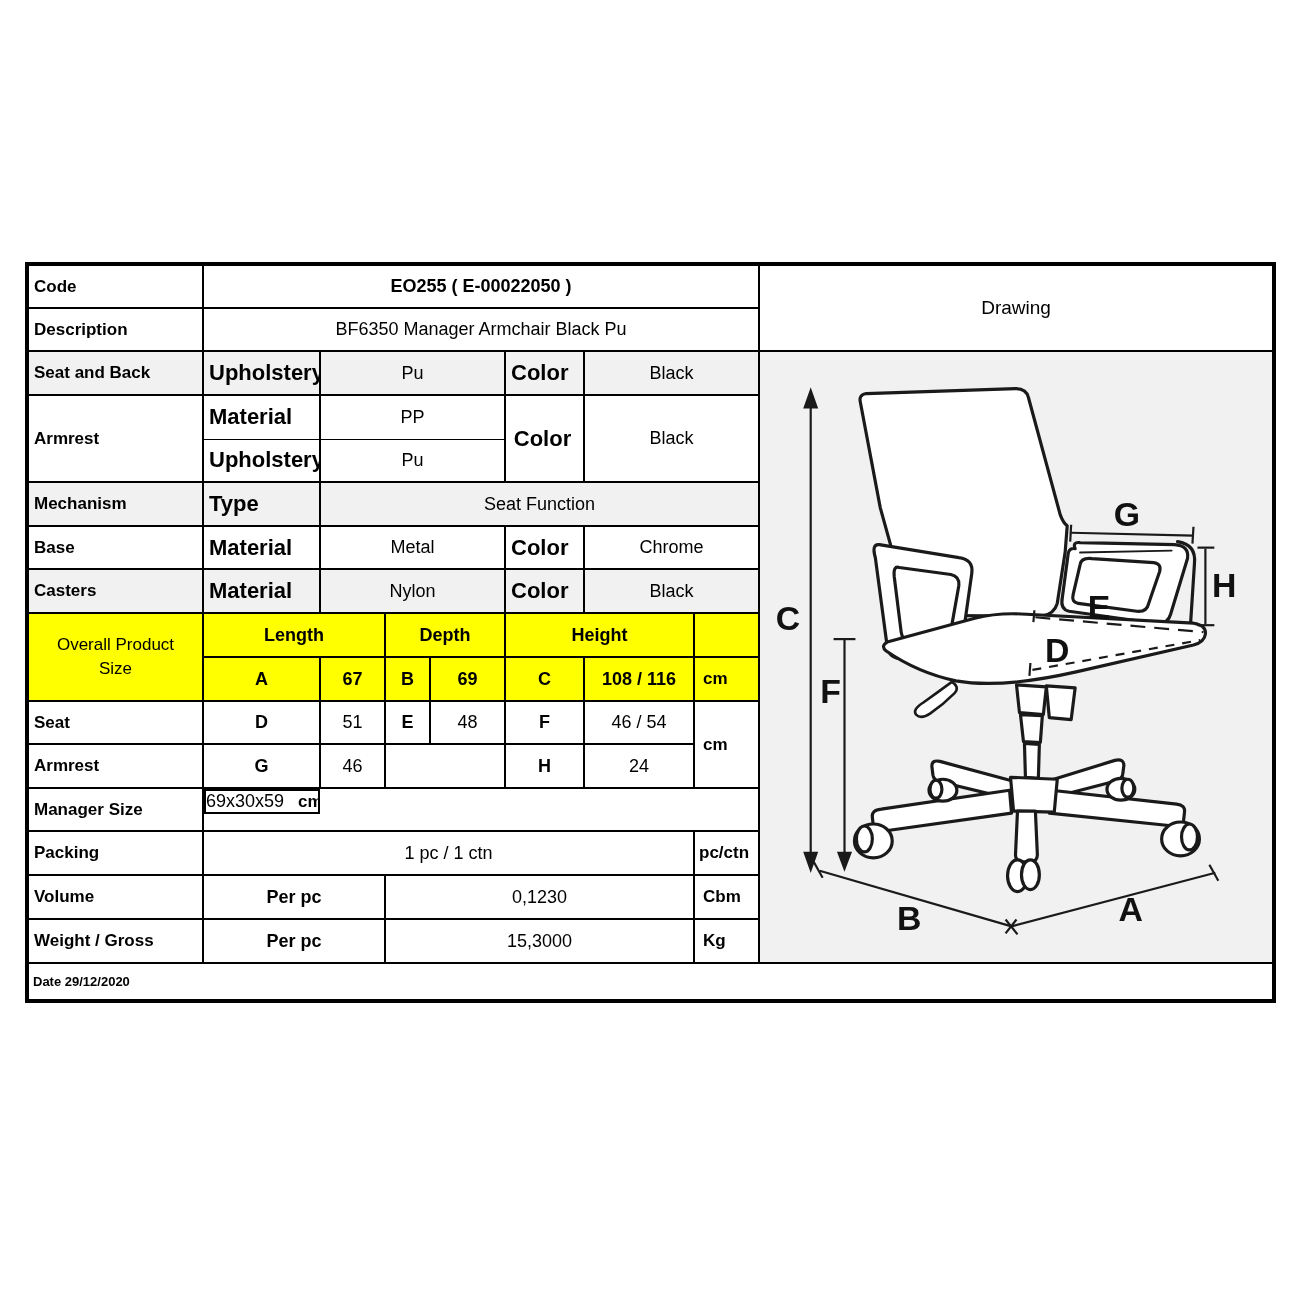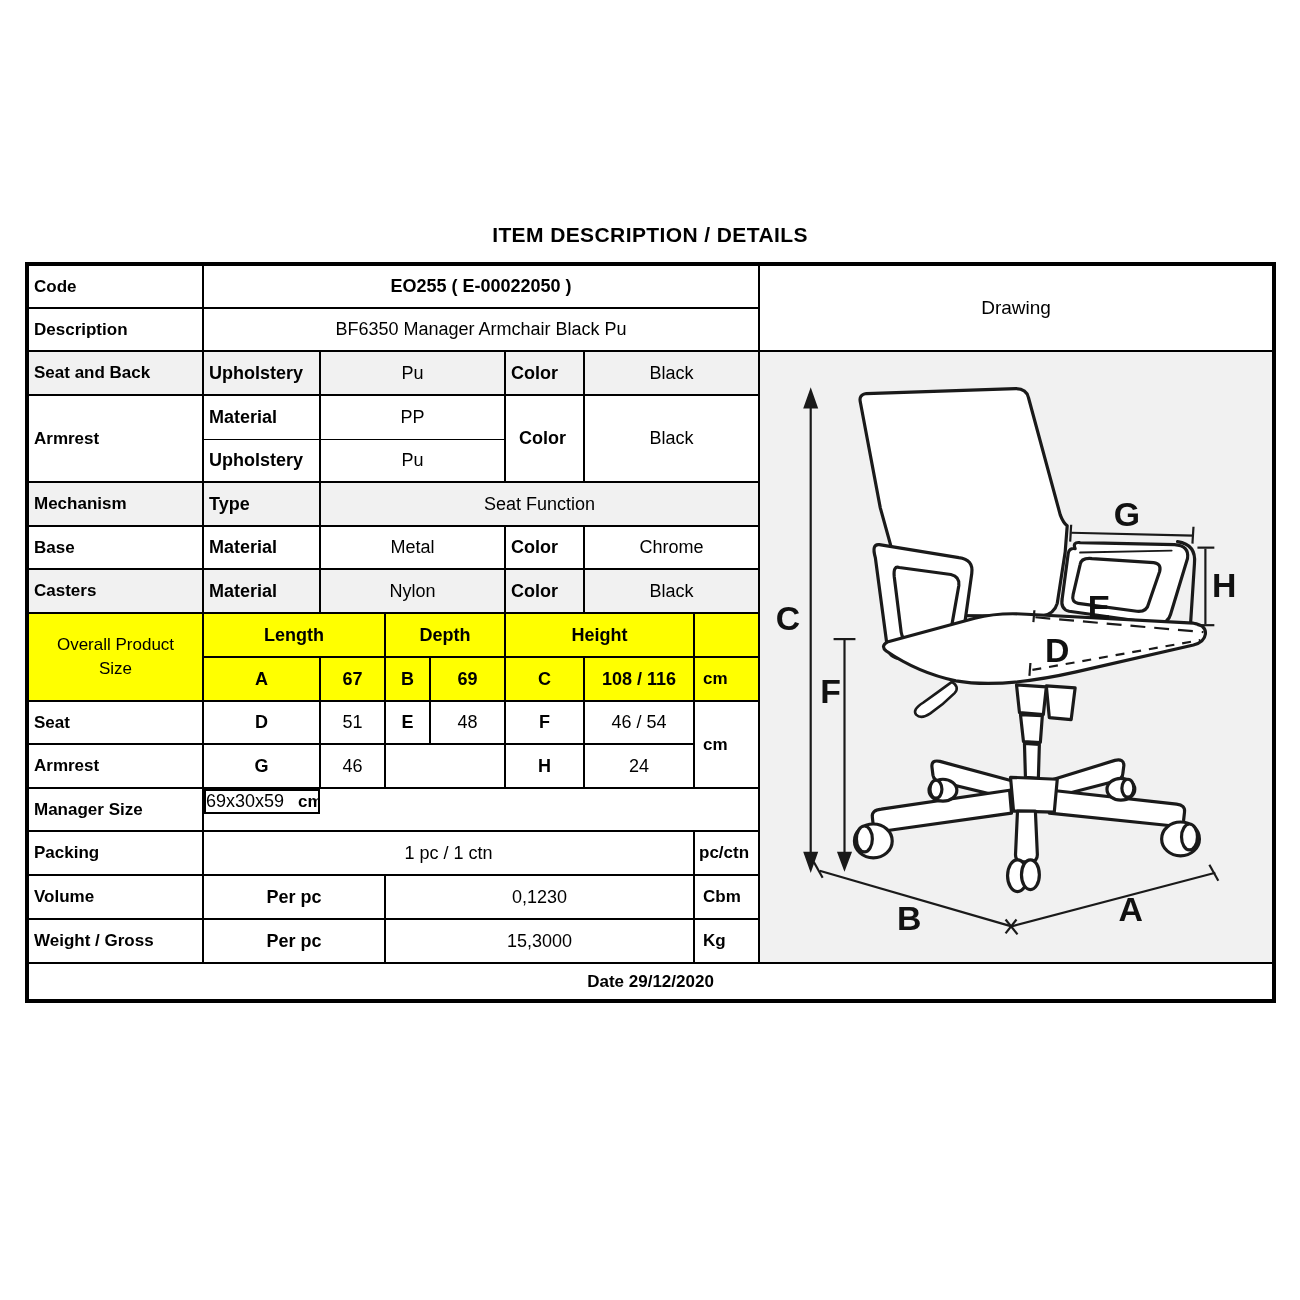--- a/index.html
+++ b/index.html
@@ -4,47 +4,46 @@
 <style>
   html,body{margin:0;padding:0;background:#ffffff;}
   body{width:1300px;height:1300px;font-family:"Liberation Sans",sans-serif;color:#000;}
   .page{position:relative;width:1300px;height:1300px;background:#fff;overflow:hidden;}
   .doc-title{position:absolute;top:223px;left:0;width:1300px;text-align:center;
     font-size:21px;font-weight:bold;letter-spacing:.4px;}
   table.spec{position:absolute;left:25px;top:262px;width:1247px;
     border-collapse:collapse;table-layout:fixed;border:4px solid #000;}
   td{border:2px solid #000;padding:0 4px;vertical-align:middle;font-size:18px;overflow:hidden;}
   .lbl{font-weight:bold;font-size:17px;padding-left:5px;}
-  .sub{font-weight:bold;font-size:18px;padding-left:5px;}
+  .sub{font-weight:bold;font-size:22px;padding-left:5px;}
   .val{text-align:center;}
   .b{font-weight:bold;}
   .gray{background:#f1f1f1;margin-top:12px;}
   .yellow{background:#ffff00;}
   .unit{font-weight:bold;font-size:17px;padding-left:8px;}
   .ctr{text-align:center;}
   .thinb{border-bottom-width:1px;}
   .thint{border-top-width:1px;}
   .ovl{font-size:17px;line-height:24px;text-align:center;font-weight:normal;padding:0 14px;}
   .packflex{display:flex;align-items:center;padding:0;}
   .packflex span{display:inline-block;text-align:center;}
   .pw1{width:117px;} .pw2{width:65px;} .pw3{width:45px;} .pw4{width:75px;} .pw5{width:79px;}
   .pcm{font-weight:bold;font-size:17px;margin-left:14px;text-align:left;}
   .drawhdr{text-align:center;font-weight:normal;font-size:19px;}
   .drawcell{padding:0;position:relative;}
   .drawcell svg{position:absolute;left:0;top:0;width:100%;height:100%;display:block;}
-  .datecell{text-align:center;font-weight:bold;font-size:17px;}
+  .datecell{font-weight:bold;font-size:13px;}
   .h44{height:44px;} .h43{height:43px;margin-left:24px;} .h38{height:38px;}
   svg text{font-family:"Liberation Sans",sans-serif;font-weight:bold;fill:#111;}
 </style>
 </head>
 <body>
 
 <div class="page">
 
-  <div class="doc-title">ITEM DESCRIPTION / DETAILS</div>
 
   <table class="spec">
     <colgroup>
       <col style="width:176px">
         <col style="width:117px">
         <col style="width:65px">
       <col style="width:45px">
         <col style="width:75px">
         <col style="width:79px">
       <col style="width:110px">

